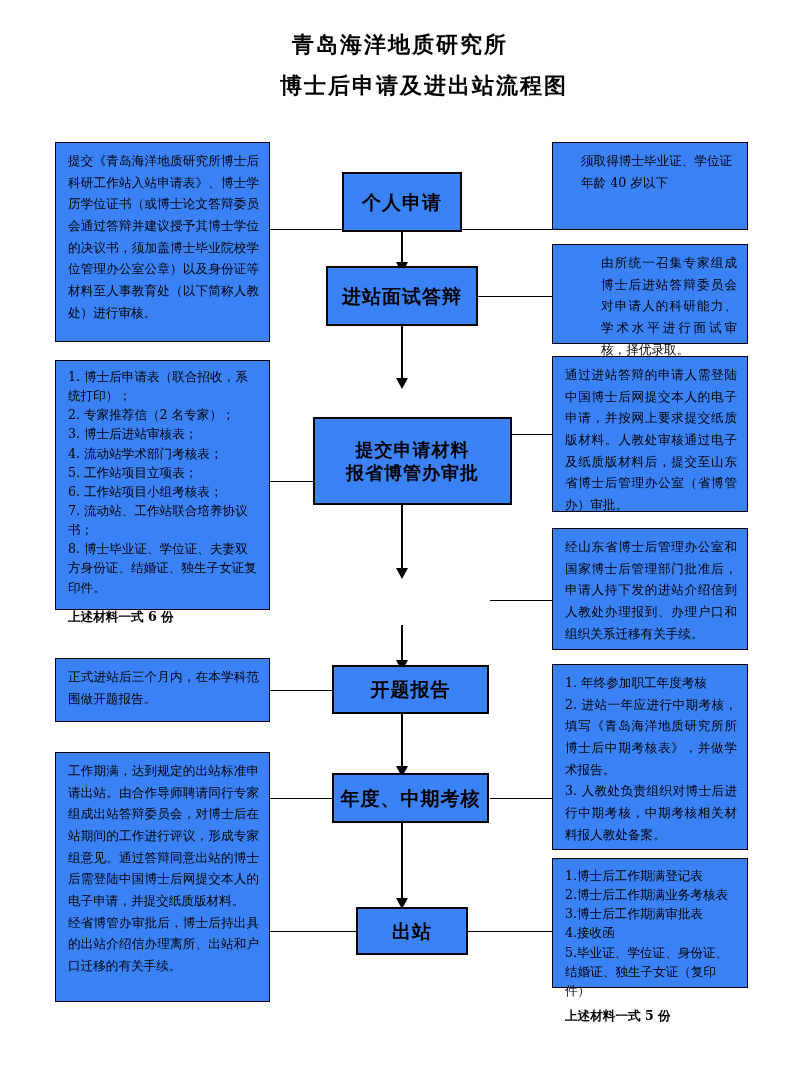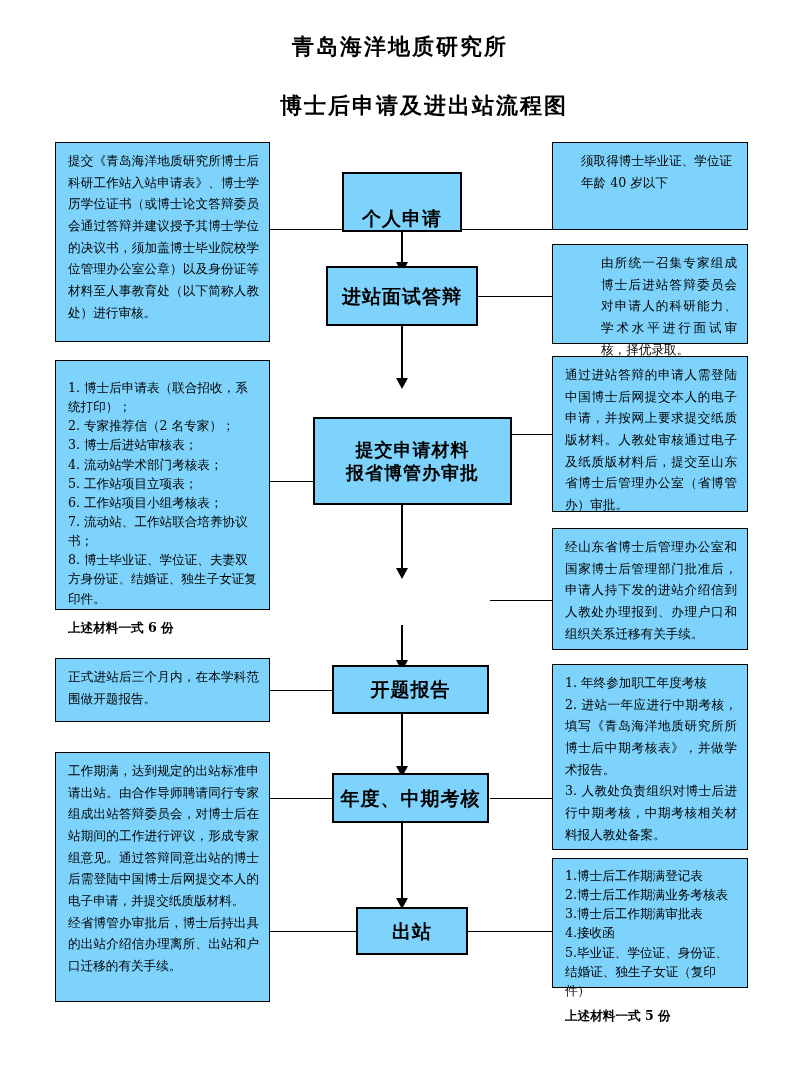--- a/index.html
+++ b/index.html
@@ -26,38 +26,38 @@
     position: absolute;
     left: 0; top: 30px;
     width: 800px;
     text-align: center;
   }
   .title-line1 {
     font-size: 22px;
     font-weight: bold;
     letter-spacing: 2px;
     line-height: 34px;
-    font-family: Liberation Serif, serif;
+    font-family: Liberation Mono, monospace;
   }
   .title-line2 {
     font-size: 22px;
     font-weight: bold;
     letter-spacing: 2px;
     line-height: 34px;
-    margin-top: 24px;
+    margin-top: 4px;
     font-family: "DejaVu Serif", "Liberation Serif", serif;
     padding-left: 48px;
   }
 
   
   .box {
     position: absolute;
     box-sizing: border-box;
     border: 1.5px solid #000;
-    background: #7dd3fc;
+    background: #3b82f6;
   }
   .side-box {
     padding: 7px 10px 7px 12px;
     font-size: 12.6px;
     line-height: 1.72;
     font-family: "DejaVu Serif", "Liberation Serif", serif;
   }
   .side-box p {
     margin: 0;
   }
@@ -144,21 +144,21 @@
   <div class="vline" style="left:401px; top:714px; height:58px;"></div>
   <div class="arrowhead" style="left:396px; top:766px;"></div>
 
   <div class="vline" style="left:401px; top:823px; height:82px;"></div>
   <div class="arrowhead" style="left:396px; top:898px;"></div>
 
   <div class="box side-box" style="left:55px; top:142px; width:215px; height:200px;">
     <p class="justified">提交《青岛海洋地质研究所博士后科研工作站入站申请表》、博士学历学位证书（或博士论文答辩委员会通过答辩并建议授予其博士学位的决议书，须加盖博士毕业院校学位管理办公室公章）以及身份证等材料至人事教育处（以下简称人教处）进行审核。</p>
   </div>
 
-  <div class="box side-box tight" style="left:55px; top:360px; width:215px; height:250px; padding-top:17px;">
+  <div class="box side-box tight" style="left:55px; top:360px; width:215px; height:250px; padding-top:6px;">
     <p>1. 博士后申请表（联合招收，系统打印）；</p>
     <p>2. 专家推荐信（2 名专家）；</p>
     <p>3. 博士后进站审核表；</p>
     <p>4. 流动站学术部门考核表；</p>
     <p>5. 工作站项目立项表；</p>
     <p>6. 工作站项目小组考核表；</p>
     <p>7. 流动站、工作站联合培养协议书；</p>
     <p>8. 博士毕业证、学位证、夫妻双方身份证、结婚证、独生子女证复印件。</p>
     <p class="bold-note">上述材料一式 6 份</p>
   </div>
@@ -197,21 +197,21 @@
 
   <div class="box side-box tight" style="left:552px; top:842px; width:196px; height:130px;margin-top:16px;">
     <p>1.博士后工作期满登记表</p>
     <p>2.博士后工作期满业务考核表</p>
     <p>3.博士后工作期满审批表</p>
     <p>4.接收函</p>
     <p>5.毕业证、学位证、身份证、结婚证、独生子女证（复印件）</p>
     <p class="bold-note" style="margin-top:6px !important;">上述材料一式 5 份</p>
   </div>
 
-  <div class="box node-box" style="left:342px; top:172px; width:120px; height:60px;align-items:flex-end;">
+  <div class="box node-box" style="left:342px; top:172px; width:120px; height:60px;">
     <span>个人申请</span>
   </div>
 
   <div class="box node-box" style="left:326px; top:266px; width:152px; height:60px;">
     <span>进站面试答辩</span>
   </div>
 
   <div class="box node-box two-line" style="left:313px; top:386px; width:199px; height:88px; flex-direction:column;margin-top:31px;">
     <span>提交申请材料</span>
     <span>报省博管办审批</span>

